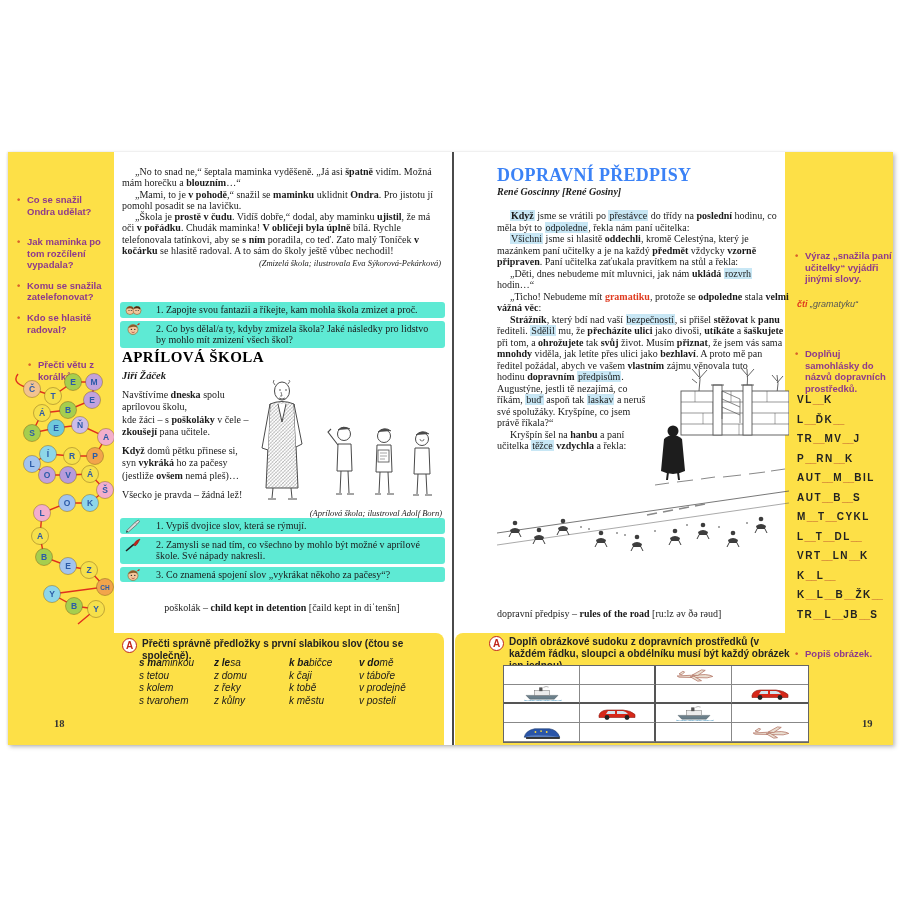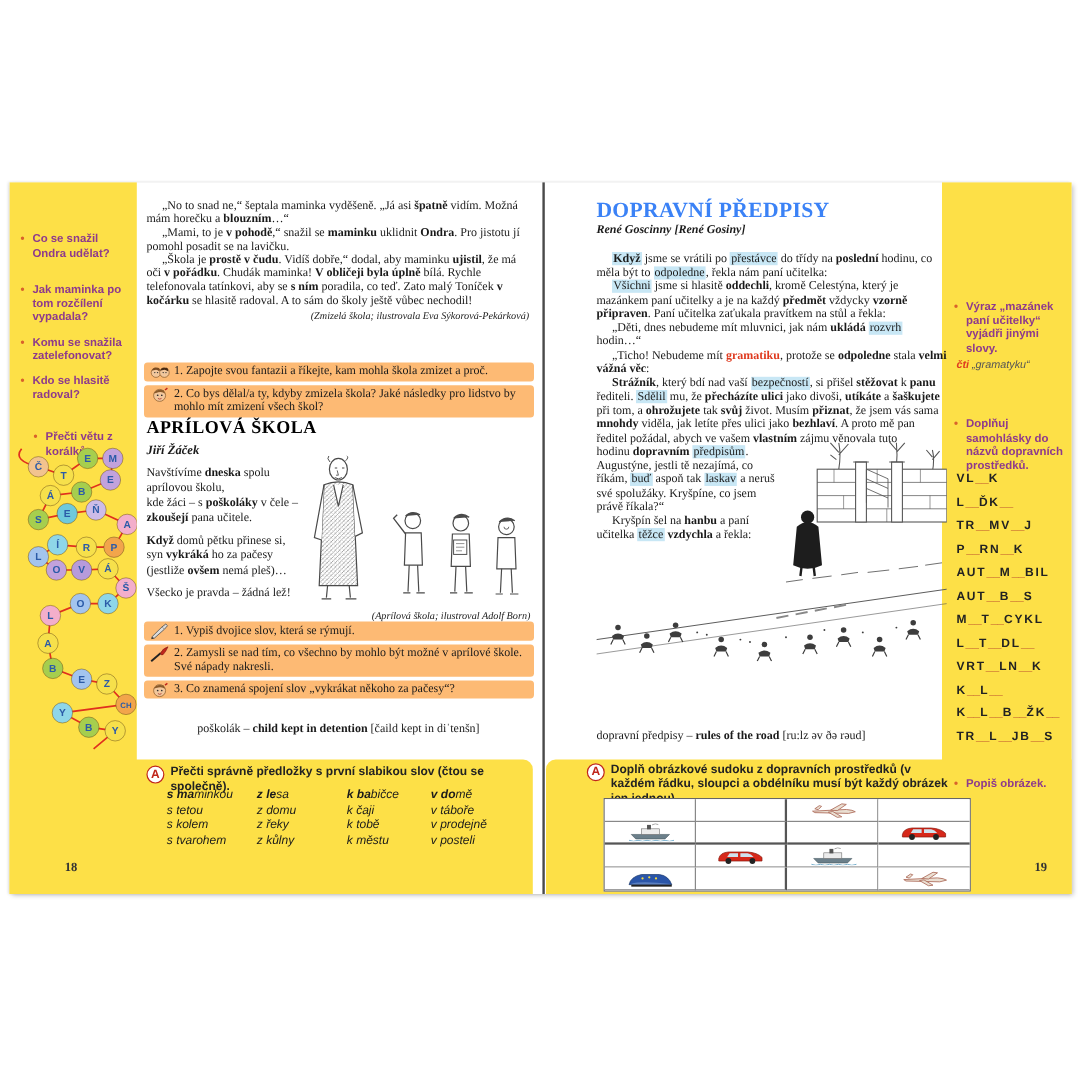--- a/index.html
+++ b/index.html
@@ -33,22 +33,22 @@
   .bottom-box-left{position:absolute;left:0;top:481px;width:436px;height:112px;border-radius:0 8px 0 0;}
   .bottom-box-right{position:absolute;left:447px;top:481px;width:438px;height:112px;border-radius:8px 0 0 0;}
 
   
   .lp-text{position:absolute;left:114px;top:14px;width:319px;font-size:10px;line-height:11.3px;}
   .lp-text p{margin:0;text-indent:13px;}
   .credit{font-size:8.5px;font-style:italic;text-align:right;margin-top:2px;color:#222;}
   .credit2{position:absolute;left:114px;top:354px;width:320px;}
 
   .tasks{position:absolute;left:112px;width:325px;}
-  .task-row{position:relative;background:#fdba74;border-radius:3px;margin-bottom:3px;
-            padding:2px 6px 2px 25px;font-size:10px;line-height:11.5px;}
+  .task-row{position:relative;background:#5eead4;border-radius:3px;margin-bottom:3px;
+            padding:2px 6px 2px 36px;font-size:10px;line-height:11.5px;}
   .task-icon{position:absolute;left:4px;top:1px;width:18px;height:14px;}
   .task-icon svg{width:18px;height:14px;}
 
   .lp-heading{position:absolute;left:114px;top:197px;margin:0;font-size:15px;font-weight:bold;
               color:#000000;letter-spacing:.4px;font-family:"Liberation Serif",serif;}
   .lp-author{position:absolute;left:114px;top:218px;font-size:10.5px;font-style:italic;font-weight:bold;}
   .poem{position:absolute;left:114px;top:237px;width:172px;font-size:10px;line-height:12.3px;}
   .stanza{margin-bottom:7px;}
   .teacher-illu{position:absolute;left:240px;top:226px;pointer-events:none;}
 
@@ -175,21 +175,21 @@
         <text x="44" y="224.9" text-anchor="middle" font-family="&quot;Liberation Sans&quot;,sans-serif" font-size="8.5" font-weight="bold" fill="#2B5BA8">Y</text>
         <circle cx="66" cy="234" r="8.5" fill="#A6CE4E" stroke="rgba(90,60,20,0.45)" stroke-width="0.8"></circle>
         <text x="66" y="236.9" text-anchor="middle" font-family="&quot;Liberation Sans&quot;,sans-serif" font-size="8.5" font-weight="bold" fill="#2B5BA8">B</text>
         <circle cx="88" cy="237" r="8.5" fill="#F6E04B" stroke="rgba(90,60,20,0.45)" stroke-width="0.8"></circle>
         <text x="88" y="239.9" text-anchor="middle" font-family="&quot;Liberation Sans&quot;,sans-serif" font-size="8.5" font-weight="bold" fill="#2B5BA8">Y</text>
       </svg>
   </div>
   <div class="bottom-box-left cream"></div>
   <div class="bottom-box-right cream"></div>
   <div class="sidebar-right cream">
-    <div class="rs-item bullet-item" style="top:98px"><span>Výraz „mazánek paní učitelky“ vyjádři jinými slovy.</span></div>
+    <div class="rs-item bullet-item" style="top:98px"><span>Výraz „snažila paní učitelky“ vyjádři jinými slovy.</span></div>
     <div class="rs-note" style="top:147px"><span class="red i">čti </span><span class="i dk">„gramatyku“</span></div>
     <div class="rs-item bullet-item" style="top:196px"><span>Doplňuj samohlásky do názvů dopravních prostředků.</span></div>
     <div class="word-list" id="wordlist">
         <div class="word-line"><span>VL</span><span class="gap">__</span><span>K</span></div>
         <div class="word-line"><span>L</span><span class="gap">__</span><span>ĎK</span><span class="gap">__</span></div>
         <div class="word-line"><span>TR</span><span class="gap">__</span><span>MV</span><span class="gap">__</span><span>J</span></div>
         <div class="word-line"><span>P</span><span class="gap">__</span><span>RN</span><span class="gap">__</span><span>K</span></div>
         <div class="word-line"><span>AUT</span><span class="gap">__</span><span>M</span><span class="gap">__</span><span>BIL</span></div>
         <div class="word-line"><span>AUT</span><span class="gap">__</span><span>B</span><span class="gap">__</span><span>S</span></div>
         <div class="word-line"><span>M</span><span class="gap">__</span><span>T</span><span class="gap">__</span><span>CYKL</span></div>

